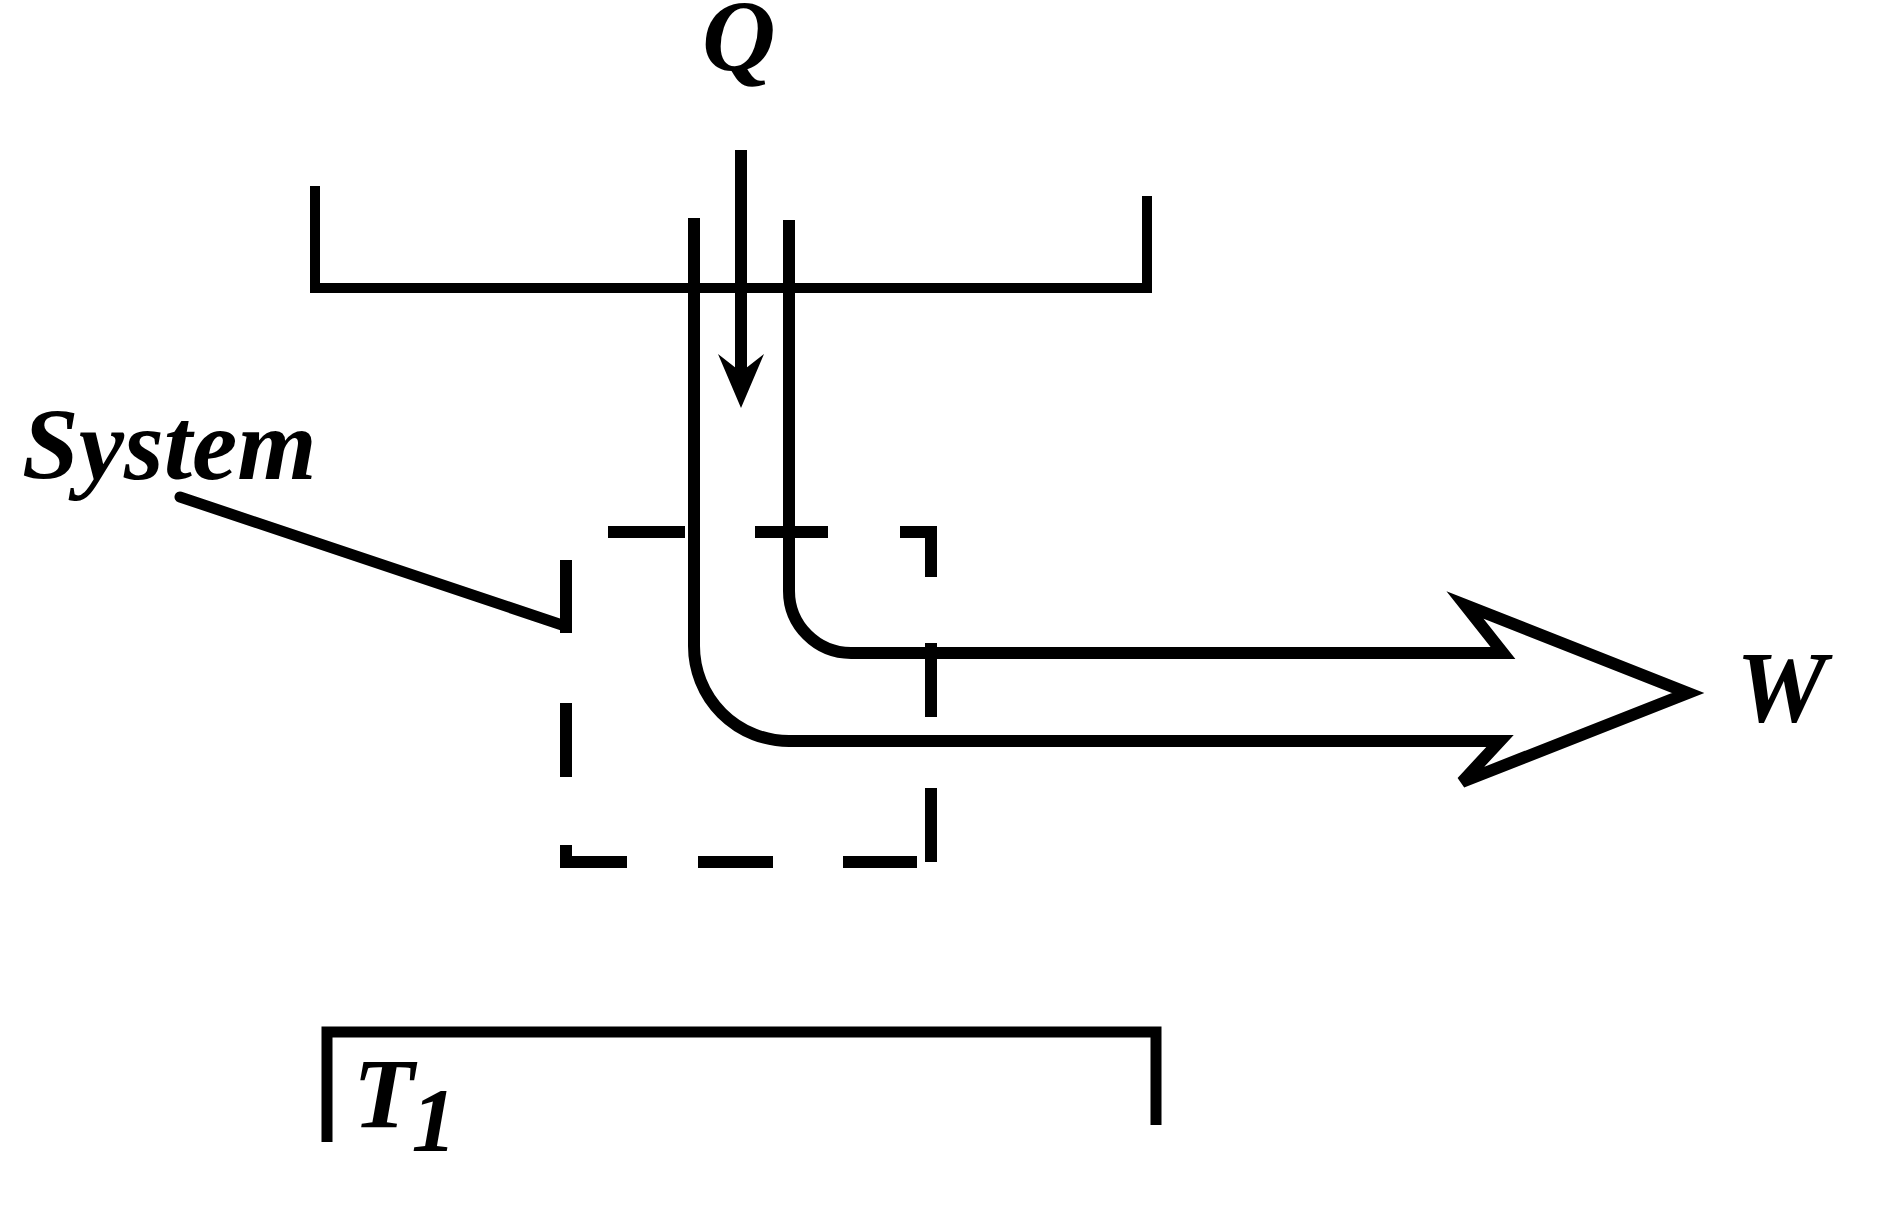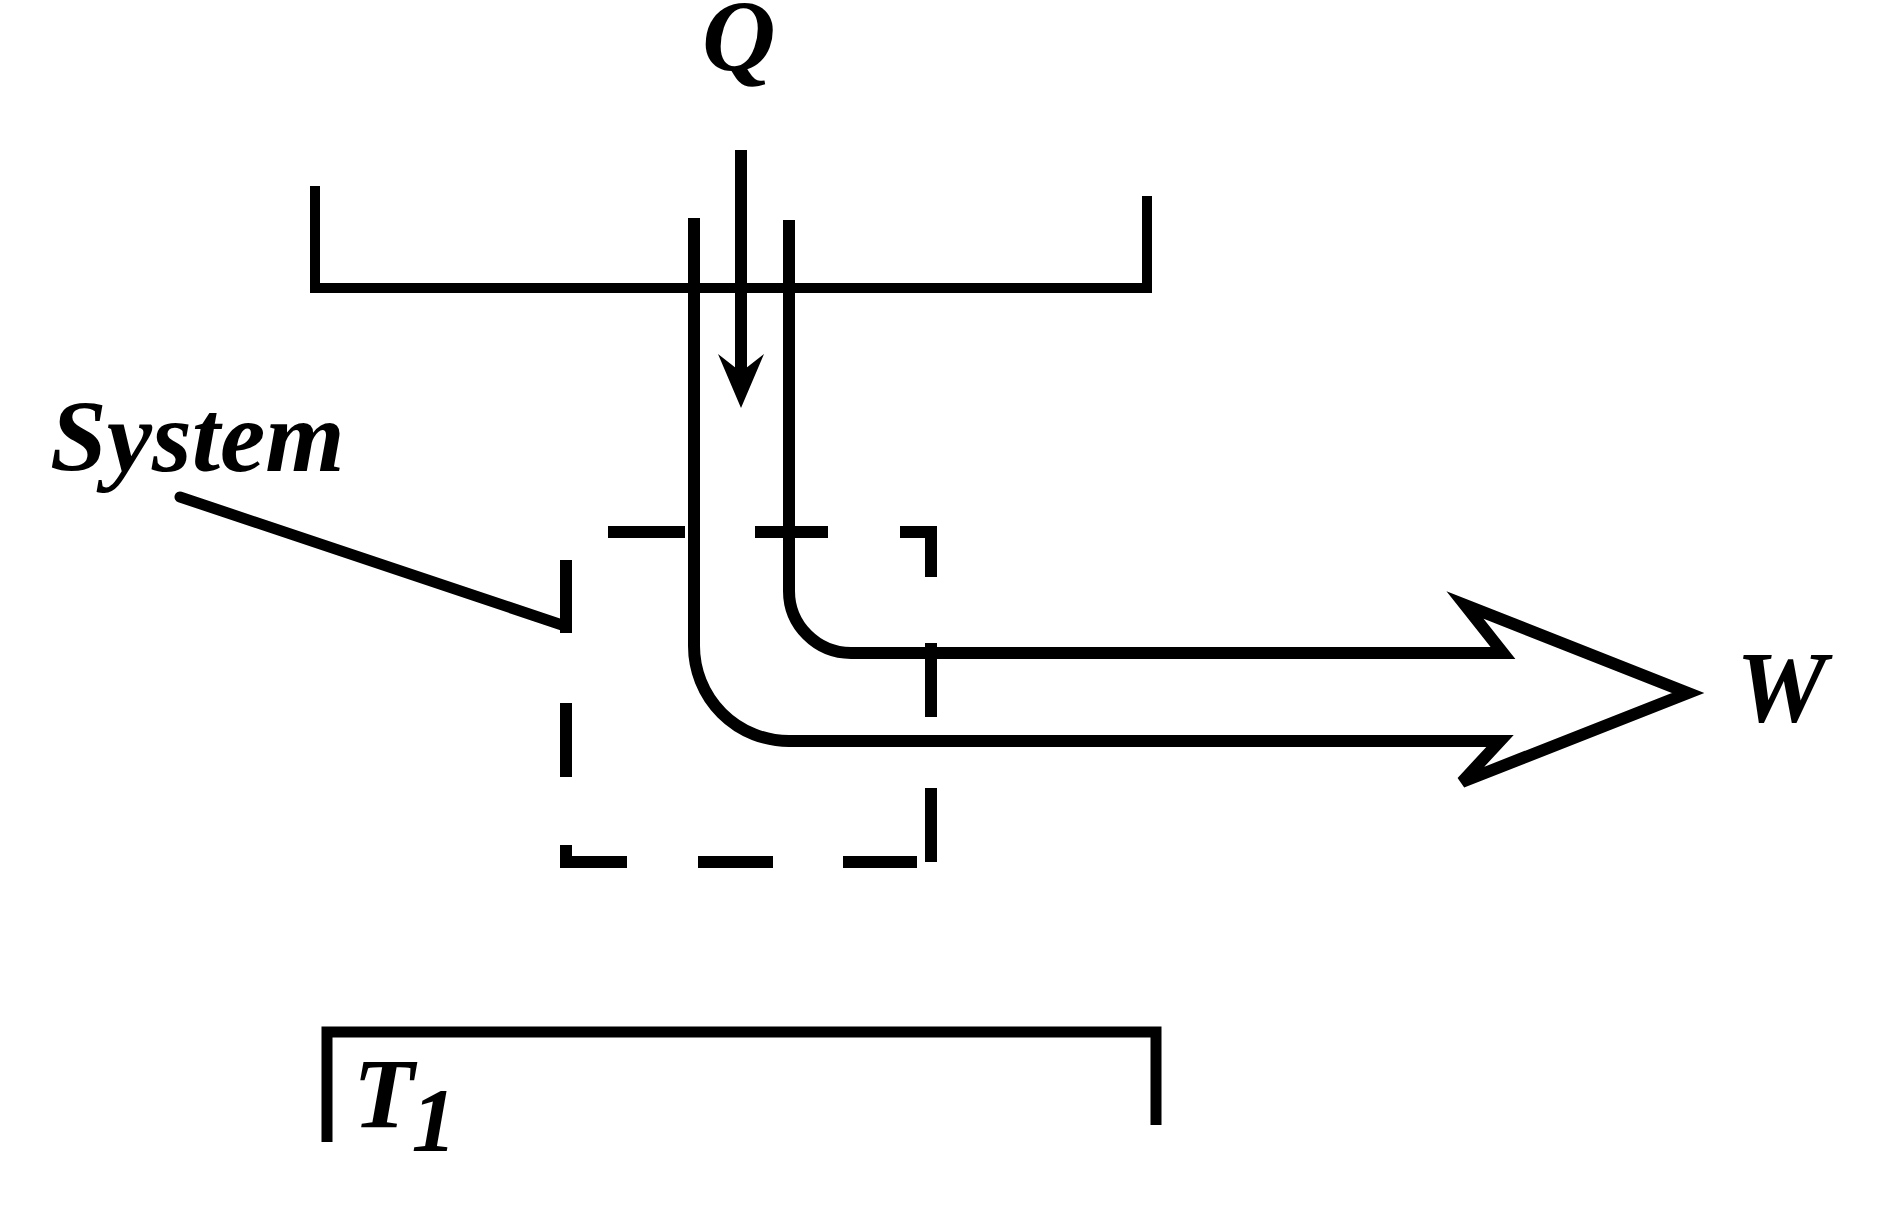--- a/index.html
+++ b/index.html
@@ -32,21 +32,21 @@
     letter-spacing: 0;
   }
   .label .sub {
     font-size: 0.9em;
     position: relative;
     top: 0.27em;
     margin-left: -0.03em;
   }
   .heat-label      { left: 702px;  top: -14px;  font-size: 102px; }
   .hot-res-label   { left: 350px;  top: 159px;  font-size: 100px; }
-  .system-label    { left: 22px;   top: 386px;  font-size: 102px; margin-left: 28px; }
+  .system-label    { left: 22px;   top: 394px;  font-size: 102px; }
   .work-label      { left: 1736px; top: 637px;  font-size: 102px; }
   .cold-res-label  { left: 353px;  top: 1044px; font-size: 100px; }
 </style>
 </head>
 <body>
 
 <div class="canvas">
 
   <svg class="lines" viewBox="0 0 1892 1210" xmlns="http://www.w3.org/2000/svg">
 

